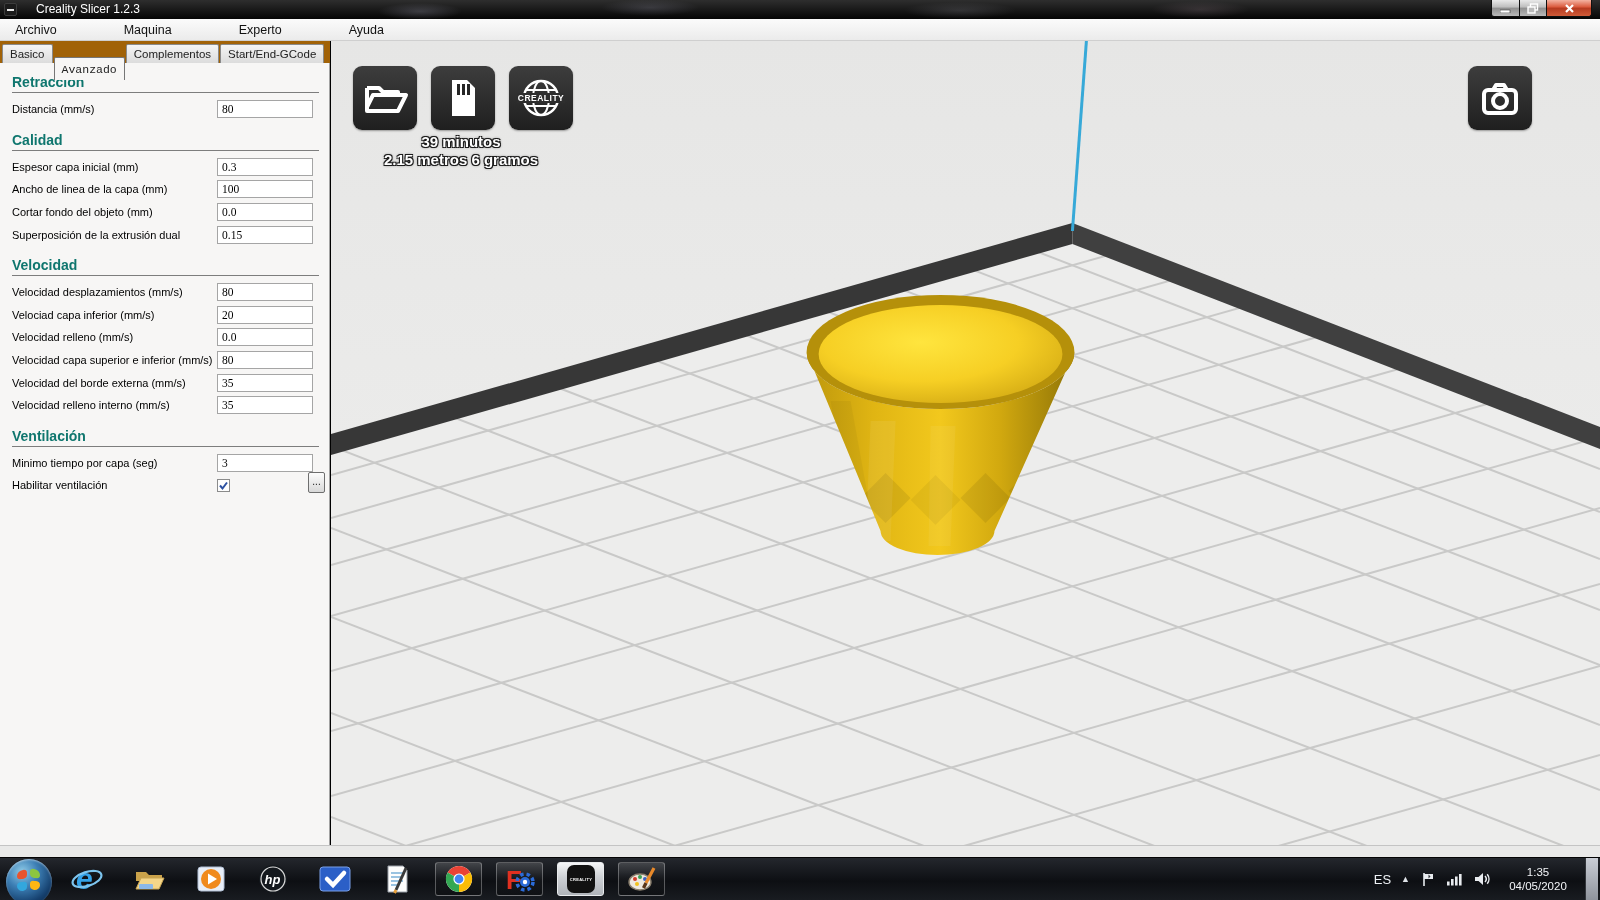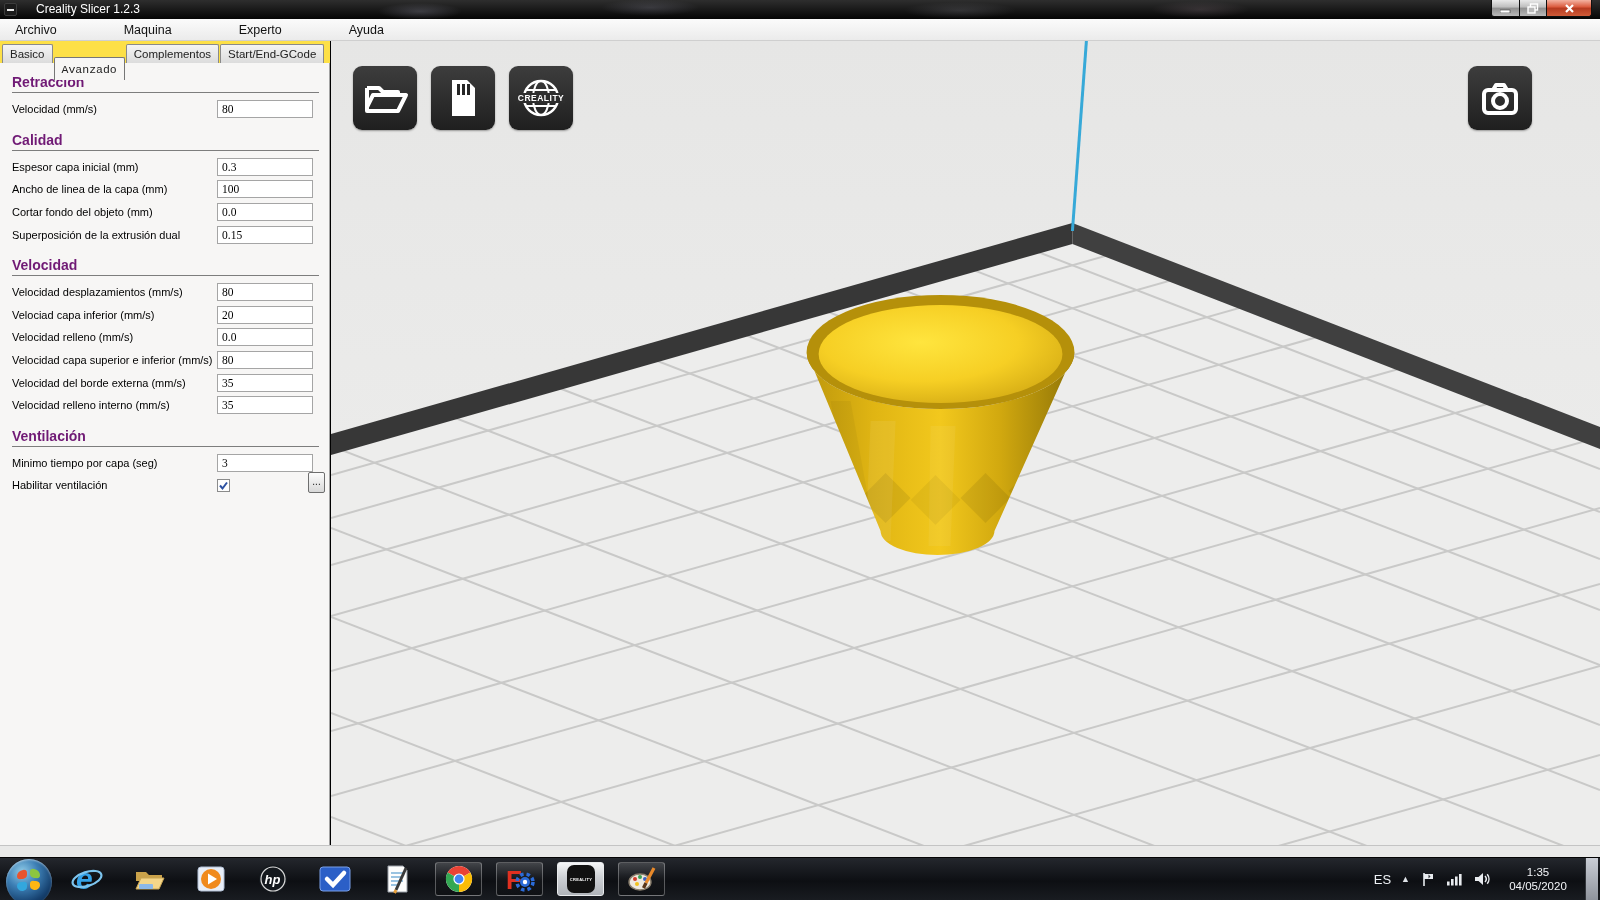--- a/index.html
+++ b/index.html
@@ -42,37 +42,37 @@
   
   #menubar {
     position:absolute; left:0; top:19px; width:1600px; height:22px;
     background:linear-gradient(#fbfbfb, #ebebeb); border-bottom:1px solid #cfcfcf;
     display:flex; align-items:center; padding-left:4px;gap:45px;
   }
   .menu-item { padding:0 11px; font-size:12.5px; color:#111; }
   
   #tabrow {
     position:absolute; left:0; top:41px; width:330px; height:22px;
-    background:#fde047; display:flex; align-items:flex-end; padding-left:2px; z-index:5;
+    background:#a16207; display:flex; align-items:flex-end; padding-left:2px; z-index:5;
   }
   .tab {
     font-size:11.5px; color:#222; padding:3px 7px; margin-right:1px;
     border:1px solid #8a8a8a; border-bottom:none; border-radius:2px 2px 0 0;
     background:linear-gradient(#f4f4f4, #dcdcdc);
   }
   .tab.active {
     background:#f7f6f5; position:relative; top:17px; padding-top:5px; padding-bottom:4px;
     border-color:#767676; z-index:6;font-family:Liberation Mono, monospace;
   }
   
   #panel {
     position:absolute; left:0; top:63px; width:330px; bottom:55px;
     background:#f7f6f5; border-right:1px solid #a3a3a3; z-index:4;
   }
-  .sec-title { margin:11px 10px 2px 12px; font-size:14px; font-weight:bold; color:#701a75; }
+  .sec-title { margin:11px 10px 2px 12px; font-size:14px; font-weight:bold; color:#0f766e; }
   .sec-rule  { margin:0 10px 5px 12px; border-top:1px solid #7d7d7d; height:0; }
   .row { display:flex; align-items:center; height:22.6px; padding:0 16px 0 12px; position:relative; }
   .row .lbl { flex:1; font-size:11px; color:#000; white-space:nowrap; }
   .row input {
     width:96px; height:18px; border:1px solid #a5a5a5; background:#fff;
     font-family:Liberation Serif, serif; font-size:11.5px; padding:0 2px 0 4px; color:#000;
   }
   .checkwrap { width:96px; display:flex; align-items:center; }
   .checkbox {
     width:13px; height:13px; background:#fdfdfd; border:1px solid #8b8b8b; position:relative;
@@ -177,21 +177,21 @@
   <div class="tab active">Avanzado</div>
   <div class="tab">Complementos</div>
   <div class="tab">Start/End-GCode</div>
 </div>
 
 <div id="panel">
 
   <div class="sec-title">Retracción</div>
   <div class="sec-rule"></div>
   <div class="row">
-    <span class="lbl">Velocidad (mm/s)</span>
+    <span class="lbl">Distancia (mm/s)</span>
     <input value="80" style="">
   </div>
 
   <div class="sec-title">Calidad</div>
   <div class="sec-rule"></div>
   <div class="row">
     <span class="lbl">Espesor capa inicial (mm)</span>
     <input value="0.3" style="">
   </div>
   <div class="row">
@@ -359,20 +359,24 @@
     </svg>
   </div>
   <div class="vbtn" style="left:1137px">
     <svg width="64" height="64">
       <rect x="16" y="24" width="32" height="23" rx="4" stroke="#fff" stroke-width="4" fill="none"></rect>
       <path d="M25 24 l3 -5 h8 l3 5" stroke="#fff" stroke-width="4" fill="none" stroke-linejoin="round"></path>
       <circle cx="32" cy="35" r="7" stroke="#fff" stroke-width="4" fill="none"></circle>
     </svg>
   </div>
 
+  <div id="stats">
+    <div>39 minutos</div>
+    <div>2.15 metros 6 gramos</div>
+  </div>
 </div>
 
 <div id="edgestrip"></div>
 
 <div id="taskbar">
   <div class="start">
     <div class="orb">
       <div class="pane p1"></div>
         <div class="pane p2"></div>
         <div class="pane p3"></div>

